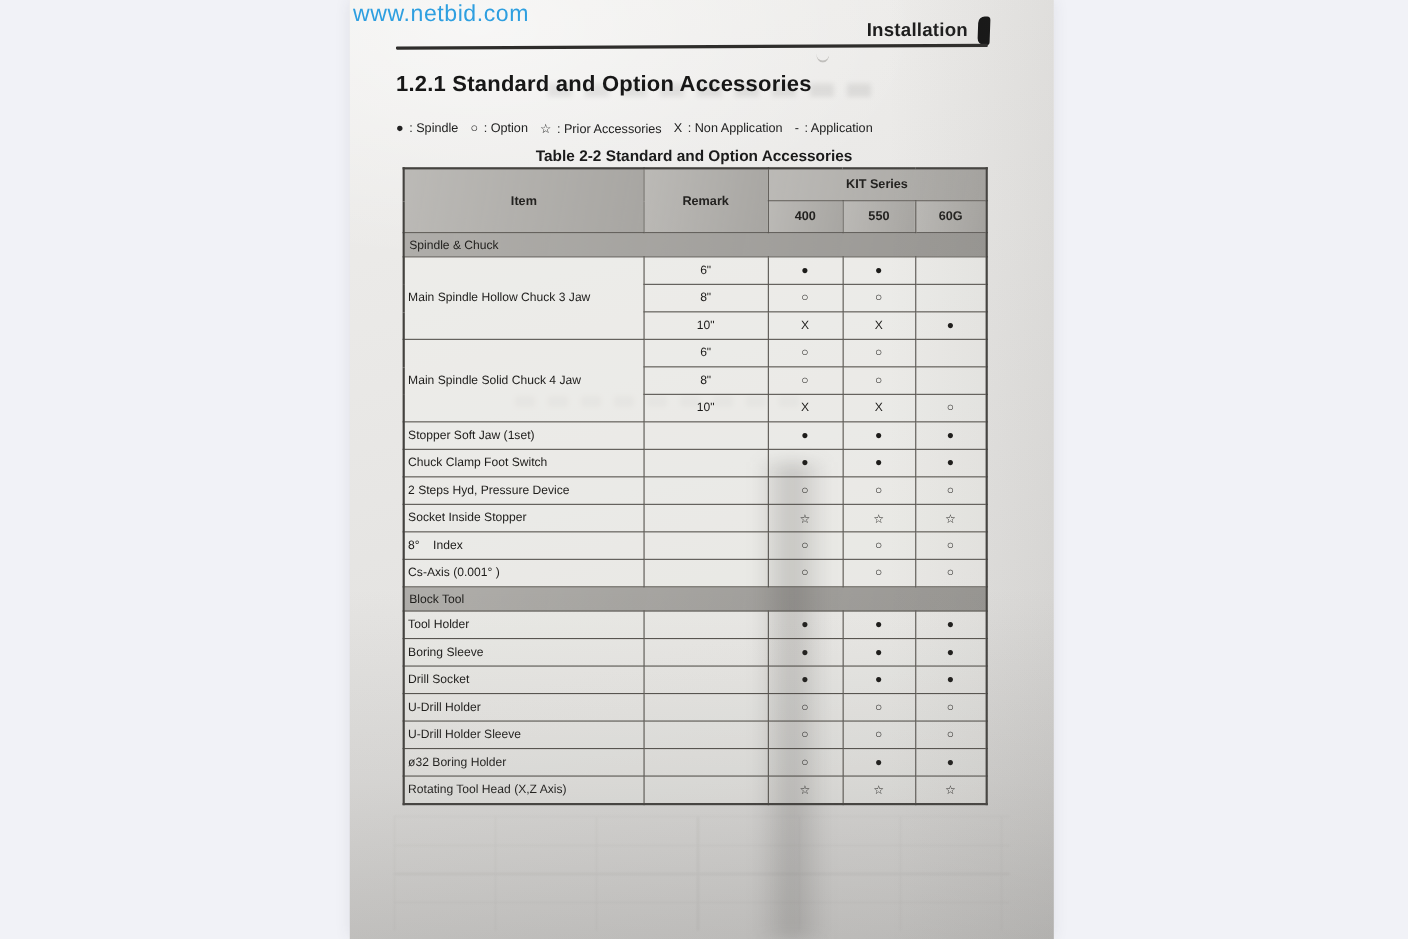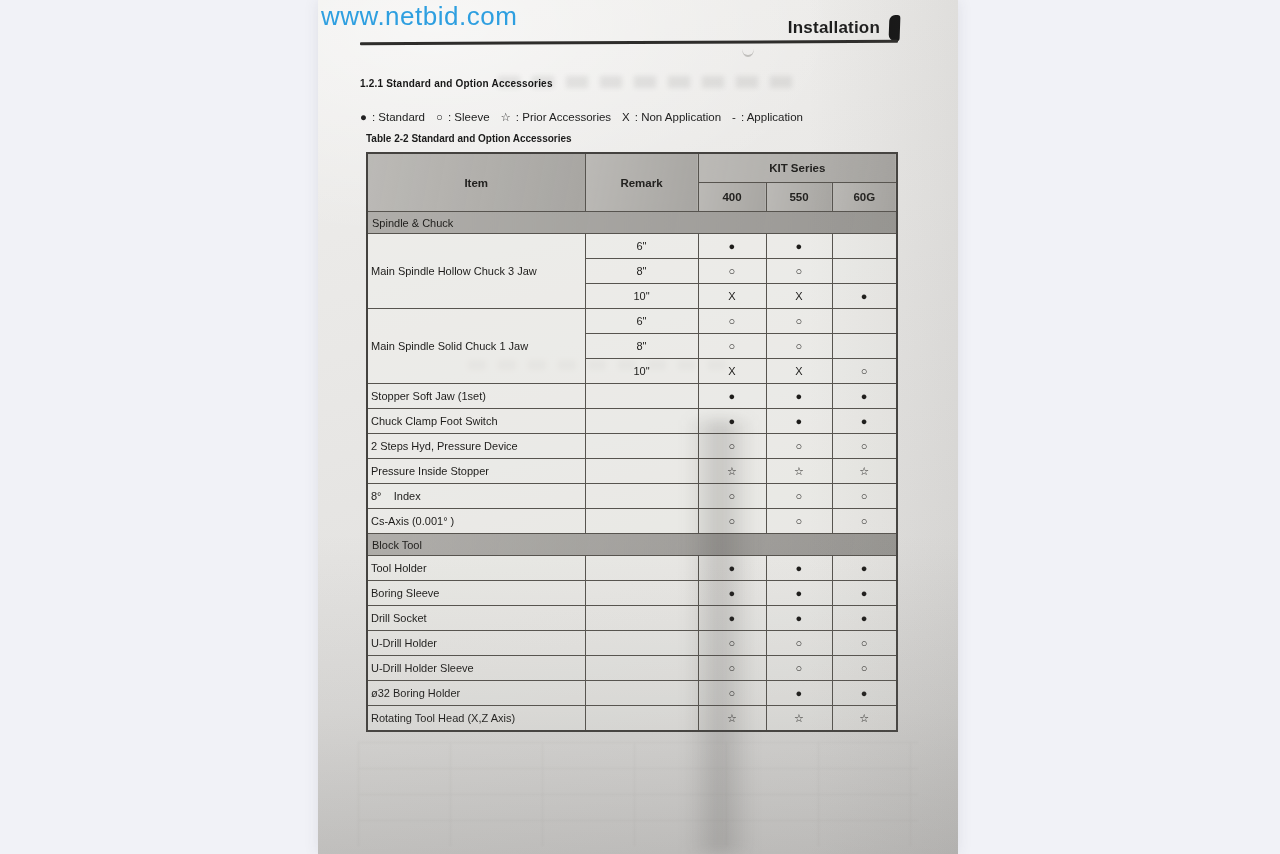--- a/index.html
+++ b/index.html
@@ -32,50 +32,50 @@
   .ghost-grid{left:40px;top:742px;width:560px;height:104px;opacity:0.07;filter:blur(1px);
     background:
       repeating-linear-gradient(180deg, #55524e 0 1px, rgba(0,0,0,0) 1px 26px),
       repeating-linear-gradient(90deg, #55524e 0 1px, rgba(0,0,0,0) 1px 92px);}
   .ghost-mid{left:150px;top:360px;width:260px;height:10px;opacity:0.06;filter:blur(2.5px);
     background:repeating-linear-gradient(90deg,#4a4a4a 0 18px, rgba(0,0,0,0) 18px 30px);}
 
   
   .watermark{
     position:absolute;left:3px;top:1px;
-    font-size:26px;letter-spacing:0.5px;
+    font-size:21px;letter-spacing:0.5px;
   }
   .pg-header{
     position:absolute;top:15px;right:58px;
     display:flex;align-items:center;gap:9px;
   }
   .pg-header .title{font-size:17px;font-weight:600;color:#1d1d1d;letter-spacing:0.2px;}
   .tab-icon{width:11px;height:26px;background:#141414;
     border-radius:6px 3px 3px 6px;transform:rotate(2deg);}
   .rule{position:absolute;left:42px;top:41px;width:538px;height:3px;background:#2e2d2b;
     border-radius:1px;transform:rotate(-0.25deg);}
   .rule-artifact{position:absolute;left:424px;top:49px;width:12px;height:6px;opacity:0.45;}
   .rule-artifact:before{content:"";position:absolute;left:0;top:0;width:12px;height:6px;
     border-bottom:2px solid #8a8884;border-radius:0 0 50% 50%/0 0 100% 100%;}
 
   .sec-heading{
-    position:absolute;left:42px;top:78px;
-    font-size:10px;font-weight:bold;color:#171717;letter-spacing:0.2px;
+    position:absolute;left:42px;top:66px;
+    font-size:20px;font-weight:bold;color:#171717;letter-spacing:0.2px;
   }
   .legend{
     position:absolute;left:42px;top:110px;
     font-size:11.5px;color:#222;display:flex;align-items:center;
   }
   .lg{display:inline-flex;align-items:baseline;margin-right:11px;}
   .lg-sym{margin-right:5px;}
   .lg-txt{white-space:pre;}
 
   .tbl-caption{
-    position:absolute;left:48px;top:133px;width:530px;
-    font-size:10px;font-weight:bold;color:#1b1b1b;
+    position:absolute;left:48px;top:133px;width:530px;text-align:center;
+    font-size:14px;font-weight:bold;color:#1b1b1b;
   }
 
   table.acc{
     position:absolute;left:48px;top:152px;width:530px;
     border-collapse:collapse;table-layout:fixed;
     border:2px solid #44423f;
     font-size:11px;color:#1d1c1a;
     background:rgba(240,239,236,0.45);
   }
   table.acc td{border:1px solid #57544f;padding:0 3px;overflow:hidden;}
@@ -113,25 +113,25 @@
       <span class="tab-icon"></span>
     </div>
     <div class="rule"></div>
     <div class="rule-artifact"></div>
 
     <div class="sec-heading">1.2.1 Standard and Option Accessories</div>
 
     <div class="legend">
       <span class="lg">
         <span class="lg-sym">●</span>
-        <span class="lg-txt">: Standard</span>
+        <span class="lg-txt">: Spindle</span>
       </span>
       <span class="lg">
         <span class="lg-sym">○</span>
-        <span class="lg-txt">: Sleeve</span>
+        <span class="lg-txt">: Option</span>
       </span>
       <span class="lg">
         <span class="lg-sym">☆</span>
         <span class="lg-txt">: Prior Accessories</span>
       </span>
       <span class="lg">
         <span class="lg-sym">X</span>
         <span class="lg-txt">: Non Application</span>
       </span>
       <span class="lg">
@@ -180,21 +180,21 @@
           <td class="c-val"></td>
         </tr>
         <tr class="row">
           <td class="c-remark">10"</td>
           <td class="c-val">X</td>
           <td class="c-val">X</td>
           <td class="c-val">●</td>
         </tr>
 
         <tr class="row">
-          <td class="c-item" rowspan="3">Main Spindle Solid Chuck 1 Jaw</td>
+          <td class="c-item" rowspan="3">Main Spindle Solid Chuck 4 Jaw</td>
           <td class="c-remark">6"</td>
           <td class="c-val">○</td>
           <td class="c-val">○</td>
           <td class="c-val"></td>
         </tr>
         <tr class="row">
           <td class="c-remark">8"</td>
           <td class="c-val">○</td>
           <td class="c-val">○</td>
           <td class="c-val"></td>
@@ -221,21 +221,21 @@
           <td class="c-val">●</td>
         </tr>
         <tr class="row">
           <td class="c-item">2 Steps Hyd, Pressure Device</td>
           <td class="c-remark"></td>
           <td class="c-val">○</td>
           <td class="c-val">○</td>
           <td class="c-val">○</td>
         </tr>
         <tr class="row">
-          <td class="c-item">Pressure Inside Stopper</td>
+          <td class="c-item">Socket Inside Stopper</td>
           <td class="c-remark"></td>
           <td class="c-val">☆</td>
           <td class="c-val">☆</td>
           <td class="c-val">☆</td>
         </tr>
         <tr class="row">
           <td class="c-item">8°    Index</td>
           <td class="c-remark"></td>
           <td class="c-val">○</td>
           <td class="c-val">○</td>

